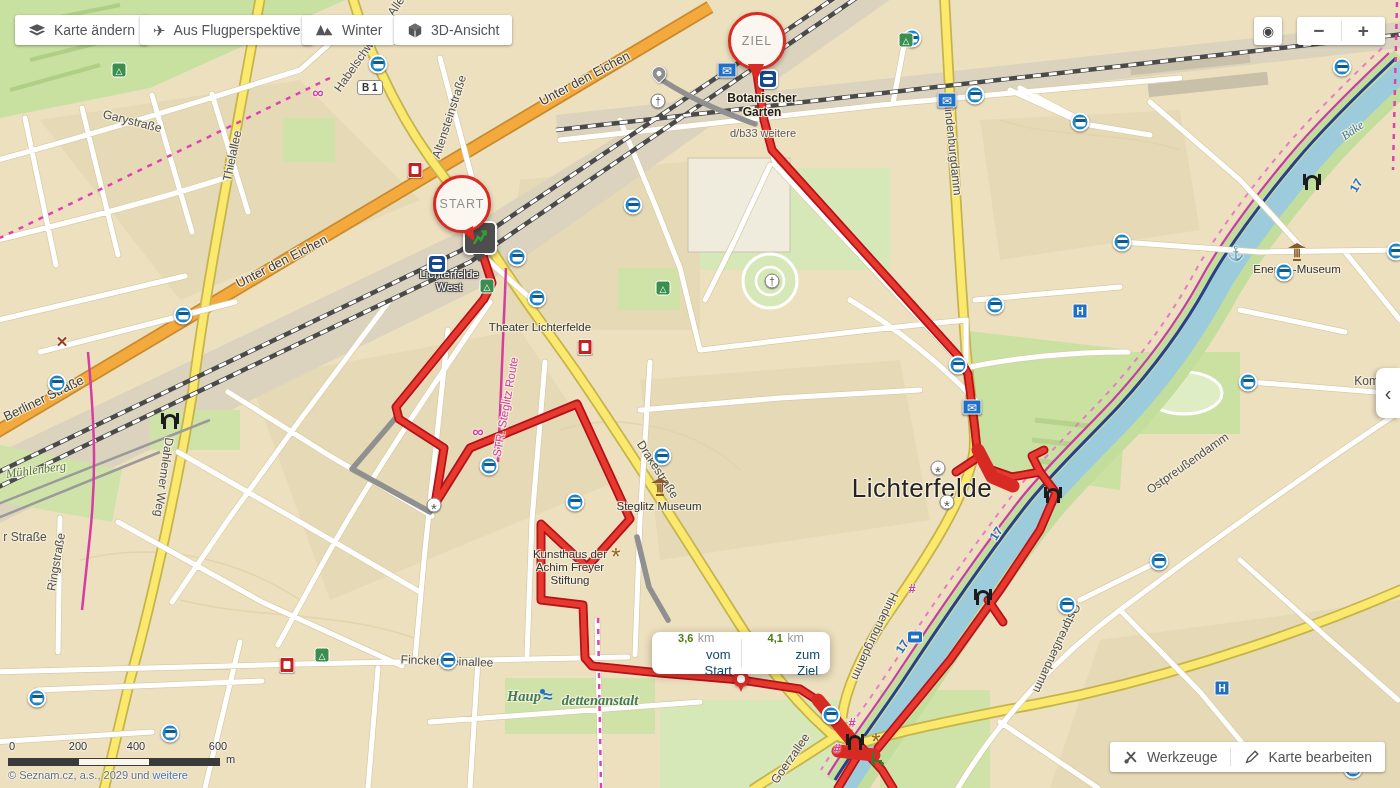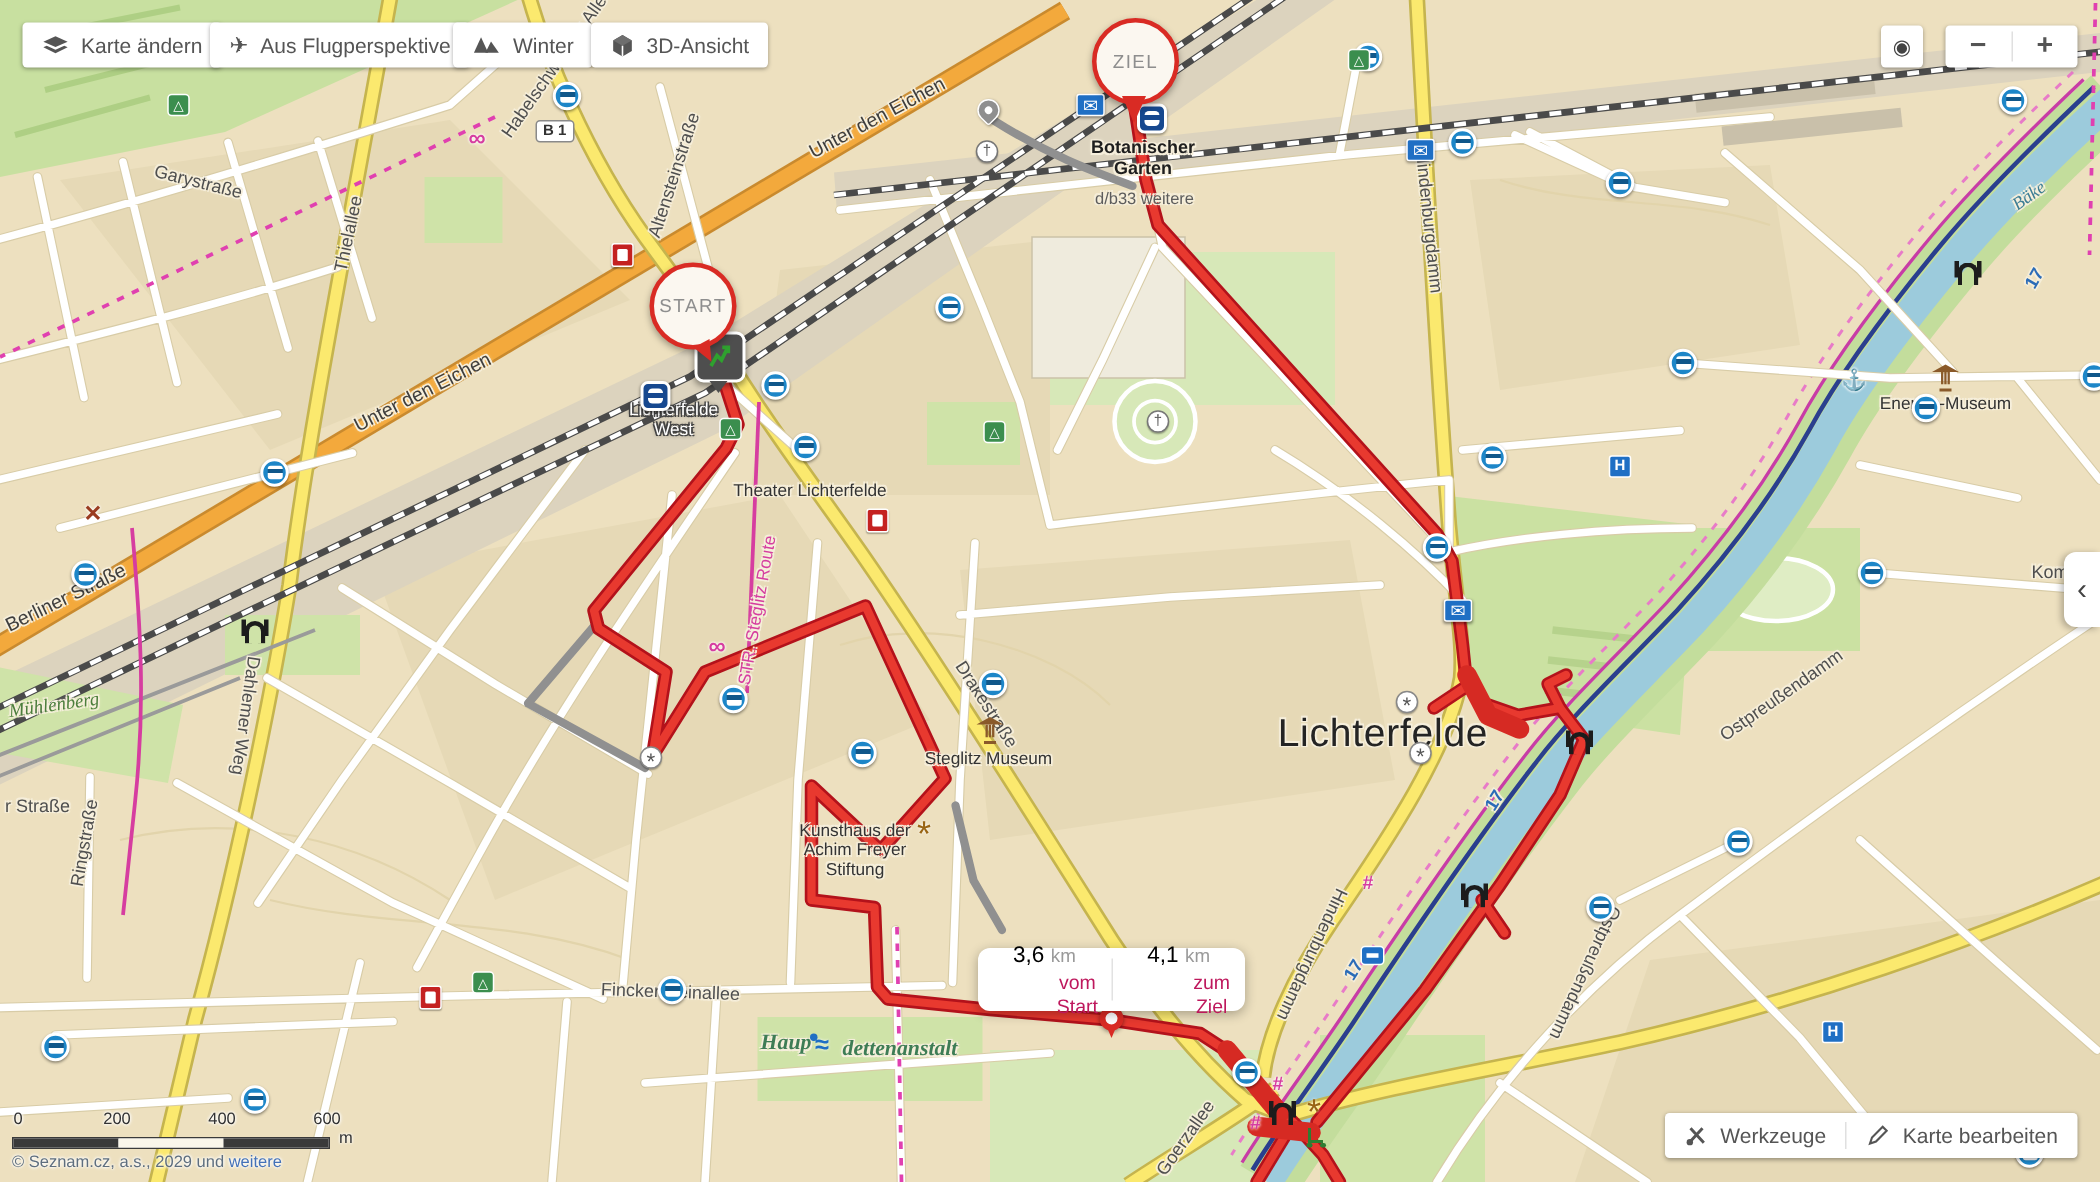--- a/index.html
+++ b/index.html
@@ -74,23 +74,23 @@
   #marker-ziel{left:728px;top:12px;}
   #marker-ziel::after{content:"";position:absolute;bottom:-15px;left:17px;border-left:8px solid transparent;border-right:8px solid transparent;border-top:18px solid #D92B24;z-index:-1;}
   #start-nav-pin{position:absolute;left:463px;top:221px;z-index:5;width:30px;height:30px;background:#4E4E4E;border:2px solid #fff;border-radius:6px;
                  box-shadow:0 2px 4px rgba(0,0,0,.4);display:flex;align-items:center;justify-content:center;}
   #start-nav-pin::after{content:"";position:absolute;bottom:-9px;left:8px;border-left:6px solid transparent;border-right:6px solid transparent;border-top:8px solid #4E4E4E;}
 
   
   #distance-tooltip{position:absolute;left:652px;top:632px;z-index:7;width:178px;height:42px;background:#fff;border-radius:8px;
                     box-shadow:0 2px 8px rgba(0,0,0,.3);display:flex;align-items:center;}
   .dt-col{flex:1;text-align:center;line-height:1.25;}
-  .dt-val{font-weight:normal;font-size:15px;color:#000000;}
+  .dt-val{font-weight:bold;font-size:11px;color:#4d7c0f;}
   .dt-unit{font-size:12.5px;color:#9a9a9a;}
-  .dt-sub{font-size:13px;color:#be185d;padding-left:44px;}
+  .dt-sub{font-size:13px;color:#0c4a6e;padding-left:44px;}
   .dt-divider{width:1px;height:28px;background:#e2e2e2;}
   #distance-pin{position:absolute;left:733px;top:671px;z-index:6;width:16px;height:16px;border-radius:50%;background:#fff;border:4.5px solid #D92B24;box-sizing:border-box;box-shadow:0 1px 3px rgba(0,0,0,.4);}
   #distance-pin::after{content:"";position:absolute;left:0.5px;bottom:-9px;border-left:3px solid transparent;border-right:3px solid transparent;border-top:7px solid #D92B24;}
 
   
   .ui-btn{position:absolute;top:15px;height:30px;background:#fff;border-radius:3px;box-shadow:0 1px 3px rgba(0,0,0,.35);
           display:flex;align-items:center;gap:8px;padding:0 13px;font-size:14px;color:#555;cursor:pointer;z-index:9;box-sizing:border-box;}
   .ui-btn svg{flex:none;}
   #btn-change-map{left:15px;}
   #btn-birdseye{left:140px;}
@@ -454,21 +454,21 @@
       <svg width="16" height="16" viewBox="0 0 18 18">
         <path d="M3 15 L4.5 10.5 L12.5 2.5 L15.5 5.5 L7.5 13.5 Z" fill="none" stroke="#555" stroke-width="1.6"></path>
       </svg>
       <span>Karte bearbeiten</span>
     </div>
   </div>
 
   <div id="scale-bar">
     <span class="tick" style="left:4px">0</span>
     <span class="tick" style="left:70px">200</span>
-    <span class="tick" style="left:140px">400</span>
+    <span class="tick" style="left:128px">400</span>
     <span class="tick" style="left:210px">600</span>
     <div id="scale-strip">
       <div class="seg-dark"></div>
         <div class="seg-light"></div>
         <div class="seg-dark"></div>
     </div>
     <span id="scale-unit">m</span>
   </div>
   <div id="attribution"><span>© Seznam.cz, a.s., 2029 und </span><a>weitere</a></div>
 

